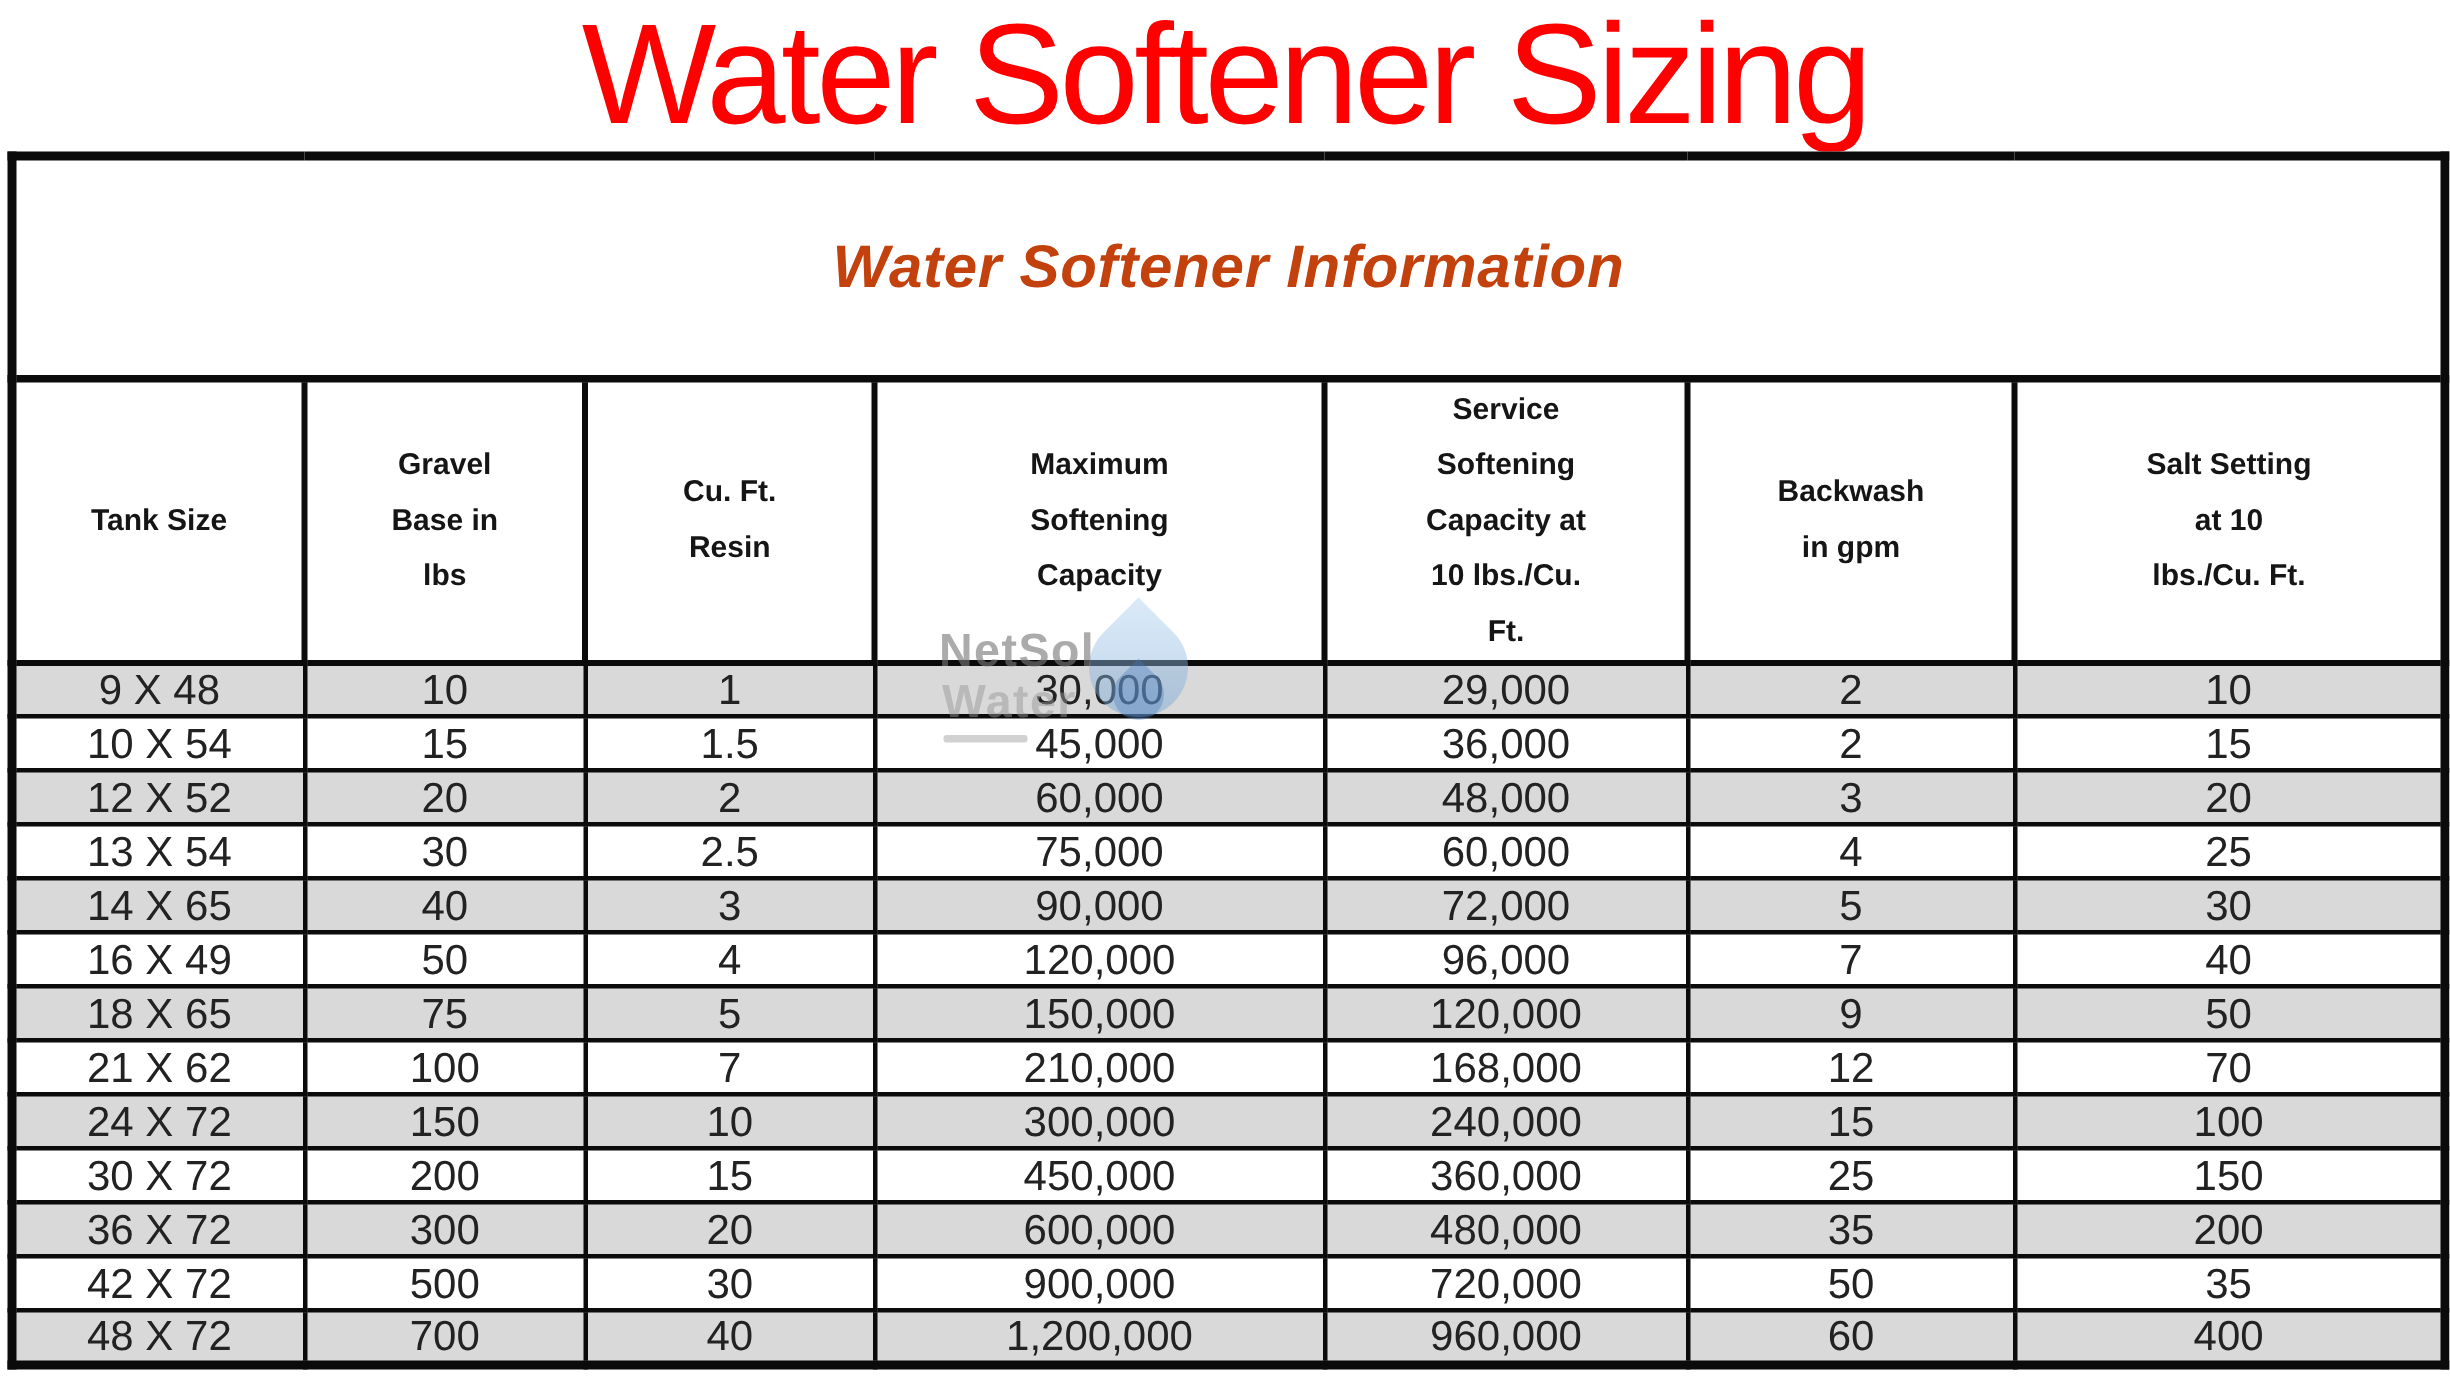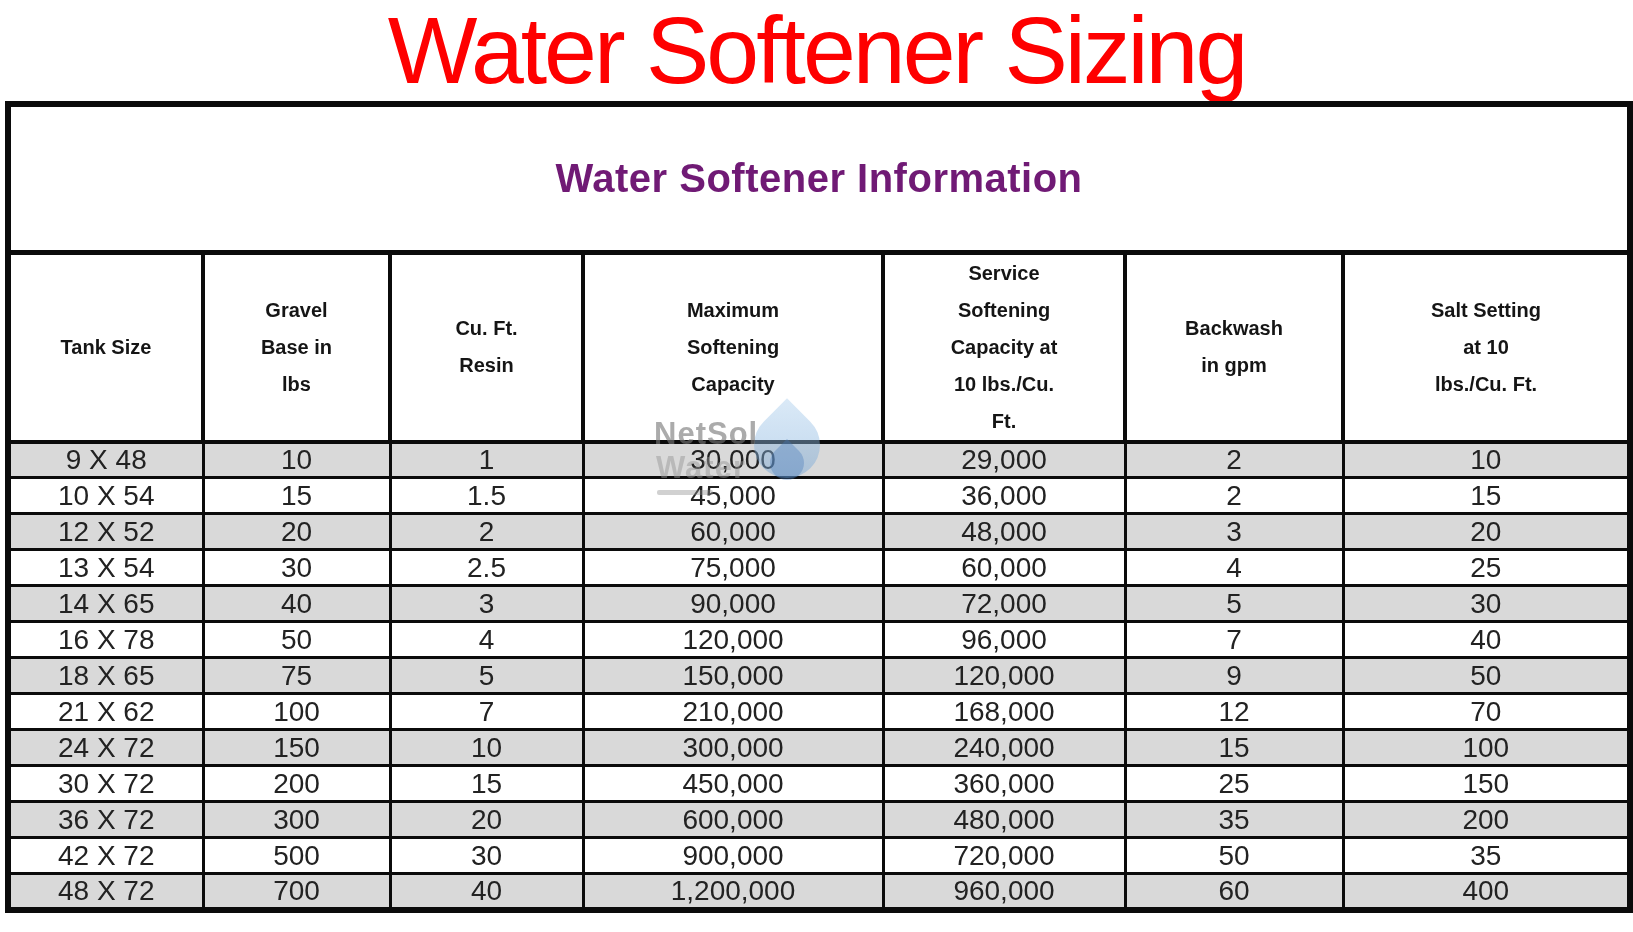--- a/index.html
+++ b/index.html
@@ -35,22 +35,23 @@
   }
   table.softener th, table.softener td{
     border:3px solid var(--border);
     text-align:center;vertical-align:middle;
     padding:0;
   }
   table.softener{border:6px solid var(--border);}
   tr.info-row th{
     height:148px;
     border-bottom:5px solid var(--border);
-    font-size:40px;font-weight:bold;color:#701a75;
+    font-size:40px;font-weight:bold;color:#c2410c;
     letter-spacing:0.5px;
+    font-style:italic;
   }
   tr.cols-row th{
     height:178px;
     border-left:4px solid var(--border);
     border-right:4px solid var(--border);
     border-bottom:4px solid var(--border);
     font-size:20px;font-weight:bold;line-height:37px;color:#151515;
     white-space:pre-line;
   }
   tbody td{
@@ -58,21 +59,21 @@
     border-left:4px solid var(--border);
     border-right:4px solid var(--border);
     font-size:28px;font-weight:normal;
     color:#222;
   }
   tbody tr:nth-child(odd) td{background:var(--stripe);}
   tbody tr:nth-child(even) td{background:#ffffff;}
 
   
   .watermark{
-    position:absolute;left:652px;top:408px;width:180px;height:95px;
+    position:absolute;left:624px;top:408px;width:180px;height:95px;
     pointer-events:none;z-index:5;
   }
   .wm-drop{
     position:absolute;left:102px;top:4px;width:66px;height:66px;
     border-radius:0 50% 50% 50%;
     transform:rotate(45deg);
     background:linear-gradient(135deg, rgba(176,209,238,0.55), rgba(96,152,208,0.5));
     opacity:0.85;
   }
   .wm-drop-inner{
@@ -179,21 +180,21 @@
         <tr>
           <td>14 X 65</td>
           <td>40</td>
           <td>3</td>
           <td>90,000</td>
           <td>72,000</td>
           <td>5</td>
           <td>30</td>
         </tr>
         <tr>
-          <td>16 X 78</td>
+          <td>16 X 49</td>
           <td>50</td>
           <td>4</td>
           <td>120,000</td>
           <td>96,000</td>
           <td>7</td>
           <td>40</td>
         </tr>
         <tr>
           <td>18 X 65</td>
           <td>75</td>

